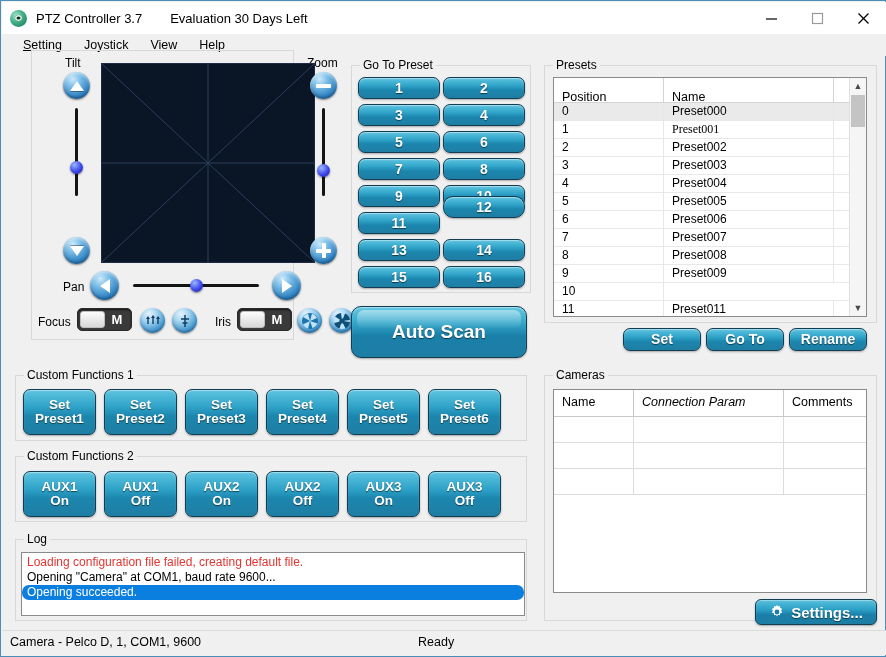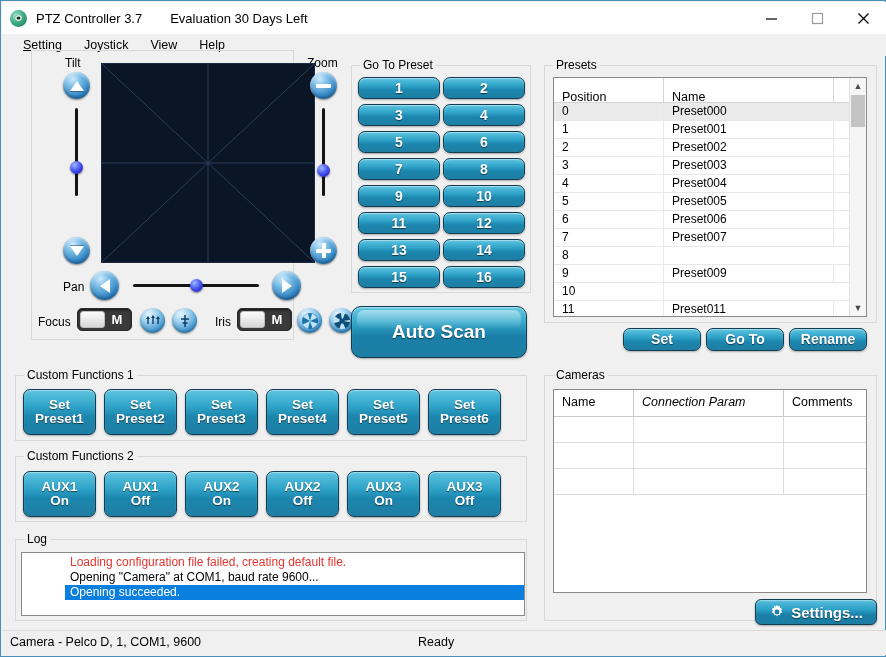--- a/index.html
+++ b/index.html
@@ -123,23 +123,23 @@
   .sbar{position:absolute;right:0;top:0;width:16px;bottom:0;background:#f5f5f5;border-left:1px solid #e0e0e0;}
   .sarrow{position:absolute;left:0;width:16px;height:16px;display:flex;align-items:center;justify-content:center;color:#4a4a4a;font-size:9px;}
   .sthumb{position:absolute;left:1px;width:14px;background:#c4c4c4;}
   
   .chead{display:flex;height:26px;border-bottom:1px solid #c9c9c9;}
   .chead div{font-size:12.5px;padding:5px 0 0 8px;box-sizing:border-box;border-right:1px solid #c9c9c9;}
   .crow{display:flex;height:25px;border-bottom:1px solid #dcdcdc;}
   .crow div{font-size:12.5px;padding:4px 0 0 8px;box-sizing:border-box;border-right:1px solid #dcdcdc;}
   
   .logbox{position:absolute;left:20px;top:551px;width:504px;height:64px;background:#fff;border:1px solid #8a8a8a;box-sizing:border-box;padding:2px 0 0 0;}
-  .logline{font-size:12px;line-height:15px;padding-left:5px;white-space:nowrap;margin-left:43px;}
+  .logline{font-size:12px;line-height:15px;padding-left:5px;white-space:nowrap;}
   .logline.err{color:#e3342f;}
-  .logline.selln{background:#0b7fe0;color:#fff;}
+  .logline.selln{background:#0b7fe0;color:#fff;border-radius:7px;}
   
   .settingsbtn{
     position:absolute;left:754px;top:598px;width:122px;height:26px;border-radius:6px;
     border:1px solid #123d52;box-sizing:border-box;
     background:linear-gradient(180deg,#59bfdd 0%,#2ba0c6 40%,#1a7fa8 62%,#1d7ea4 100%);
     color:#fff;font-weight:bold;font-size:15px;text-shadow:0 1px 1px rgba(0,0,0,.55);
     display:flex;align-items:center;justify-content:center;gap:6px;
     box-shadow:inset 0 1px 1px rgba(255,255,255,.4),0 1px 2px rgba(0,0,0,.3);
   }
   
@@ -288,21 +288,21 @@
       <div class="tbtn presetbtn" style="left: 442px; top: 76px;">2</div>
       <div class="tbtn presetbtn" style="left: 357px; top: 103px;">3</div>
       <div class="tbtn presetbtn" style="left: 442px; top: 103px;">4</div>
       <div class="tbtn presetbtn" style="left: 357px; top: 130px;">5</div>
       <div class="tbtn presetbtn" style="left: 442px; top: 130px;">6</div>
       <div class="tbtn presetbtn" style="left: 357px; top: 157px;">7</div>
       <div class="tbtn presetbtn" style="left: 442px; top: 157px;">8</div>
       <div class="tbtn presetbtn" style="left: 357px; top: 184px;">9</div>
       <div class="tbtn presetbtn" style="left: 442px; top: 184px;">10</div>
       <div class="tbtn presetbtn" style="left: 357px; top: 211px;">11</div>
-      <div class="tbtn presetbtn" style="left: 442px; top: 211px;">12</div>
+      <div class="tbtn presetbtn" style="left: 442px; top: 195px; border-radius: 10px;">12</div>
       <div class="tbtn presetbtn" style="left: 357px; top: 238px;">13</div>
       <div class="tbtn presetbtn" style="left: 442px; top: 238px;">14</div>
       <div class="tbtn presetbtn" style="left: 357px; top: 265px;">15</div>
       <div class="tbtn presetbtn" style="left: 442px; top: 265px;">16</div>
     </div>
 
   <div class="tbtn autoscan">Auto Scan</div>
 
   <div class="group" style="left:543px;top:64px;width:333px;height:258px;">
     <span class="glabel">Presets</span>
@@ -314,21 +314,21 @@
       <div style="width:18px;border-right:none;"></div>
     </div>
     <div id="preset-rows">
         <div class="lrow sel">
           <div style="width: 110px;">0</div>
           <div style="width: 170px;">Preset000</div>
           <div style="width: 18px; border-right: none;"></div>
         </div>
         <div class="lrow">
           <div style="width: 110px;">1</div>
-          <div style="width: 170px;">Preset001</div>
+          <div style="width: 170px; font-family: Liberation Serif, serif;">Preset001</div>
           <div style="width: 18px; border-right: none;"></div>
         </div>
         <div class="lrow">
           <div style="width: 110px;">2</div>
           <div style="width: 170px;">Preset002</div>
           <div style="width: 18px; border-right: none;"></div>
         </div>
         <div class="lrow">
           <div style="width: 110px;">3</div>
           <div style="width: 170px;">Preset003</div>
@@ -349,20 +349,21 @@
           <div style="width: 170px;">Preset006</div>
           <div style="width: 18px; border-right: none;"></div>
         </div>
         <div class="lrow">
           <div style="width: 110px;">7</div>
           <div style="width: 170px;">Preset007</div>
           <div style="width: 18px; border-right: none;"></div>
         </div>
         <div class="lrow">
           <div style="width: 110px;">8</div>
+          <div style="width: 170px;">Preset008</div>
           <div style="width: 18px; border-right: none;"></div>
         </div>
         <div class="lrow">
           <div style="width: 110px;">9</div>
           <div style="width: 170px;">Preset009</div>
           <div style="width: 18px; border-right: none;"></div>
         </div>
         <div class="lrow">
           <div style="width: 110px;">10</div>
           <div style="width: 18px; border-right: none;"></div>

